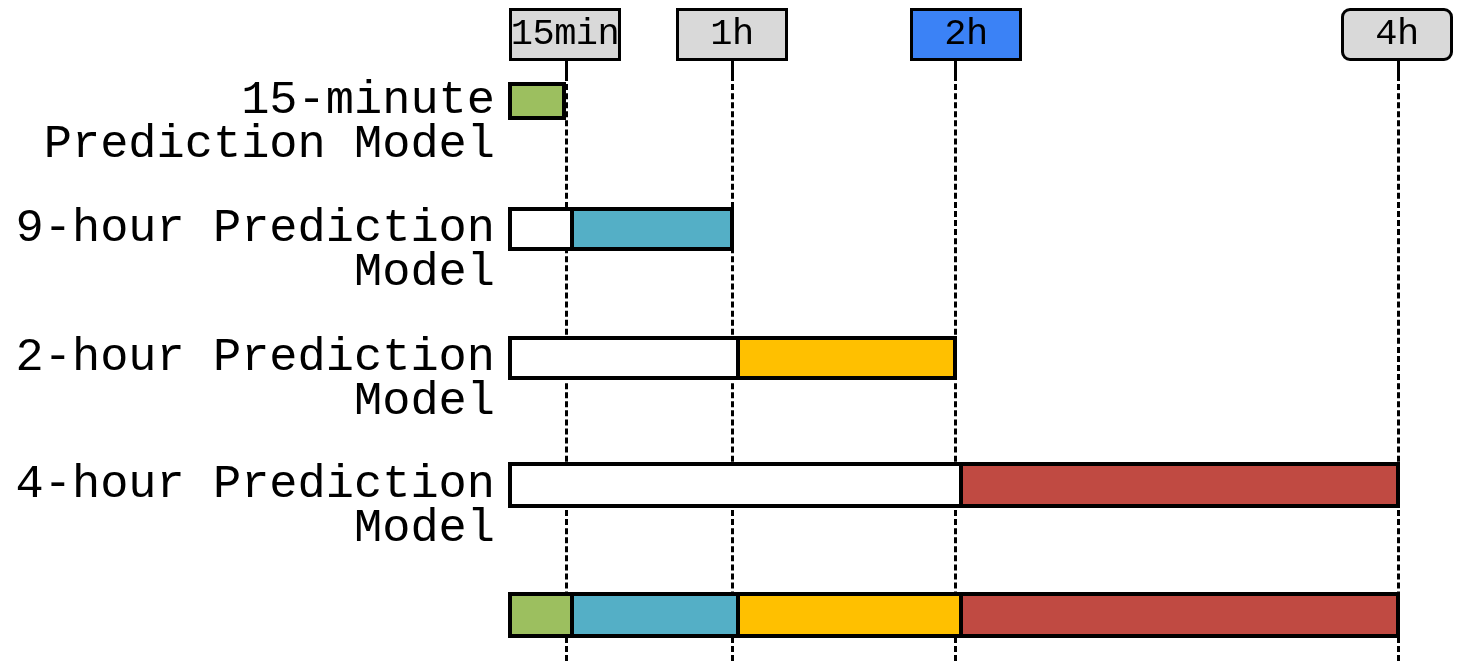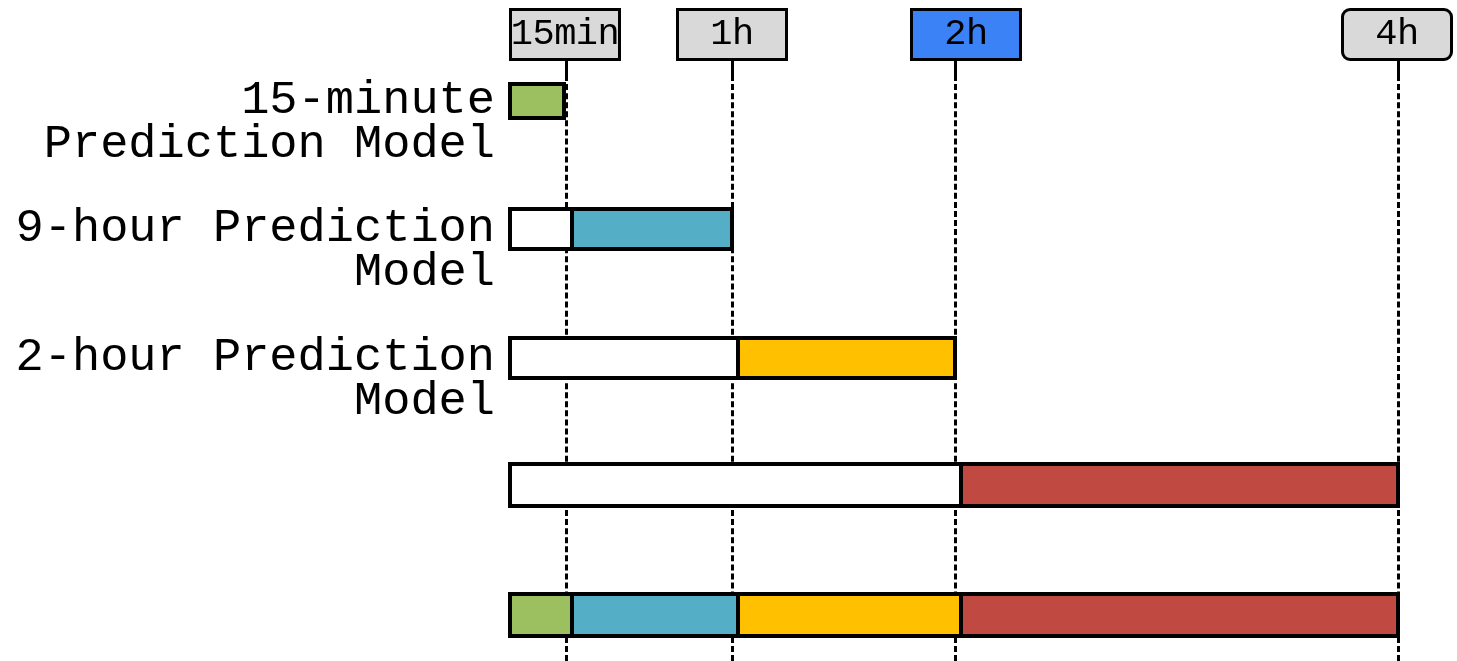--- a/index.html
+++ b/index.html
@@ -106,20 +106,21 @@
     <div class="row-label" style="left: 0px; width: 495px; top: 207px;">9-hour Prediction Model</div>
     <div class="bar" style="left: 508px; top: 207px; width: 226px; height: 44px;">
       <div class="seg" style="background: rgb(255, 255, 255); width: 58px; flex: 0 0 auto;"></div>
       <div class="seg" style="background: rgb(84, 175, 198); width: 168px; flex: 0 0 auto;"></div>
     </div>
     <div class="row-label" style="left: 0px; width: 495px; top: 336px;">2-hour Prediction Model</div>
     <div class="bar" style="left: 508px; top: 336px; width: 449px; height: 44px;">
       <div class="seg" style="background: rgb(255, 255, 255); width: 224px; flex: 0 0 auto;"></div>
       <div class="seg" style="background: rgb(255, 192, 0); width: 225px; flex: 0 0 auto;"></div>
     </div>
+    <div class="row-label" style="left: 0px; width: 495px; top: 463px;">4-hour Prediction Model</div>
     <div class="bar" style="left: 508px; top: 462px; width: 892px; height: 46px;">
       <div class="seg" style="background: rgb(255, 255, 255); width: 447px; flex: 0 0 auto;"></div>
       <div class="seg" style="background: rgb(192, 74, 66); width: 445px; flex: 0 0 auto;"></div>
     </div>
     <div class="bar" style="left: 508px; top: 592px; width: 892px; height: 46px;">
       <div class="seg" style="background: rgb(156, 191, 95); width: 58px; flex: 0 0 auto;"></div>
       <div class="seg" style="background: rgb(84, 175, 198); width: 166px; flex: 0 0 auto;"></div>
       <div class="seg" style="background: rgb(255, 192, 0); width: 223px; flex: 0 0 auto;"></div>
       <div class="seg" style="background: rgb(192, 74, 66); width: 445px; flex: 0 0 auto;"></div>
     </div>

